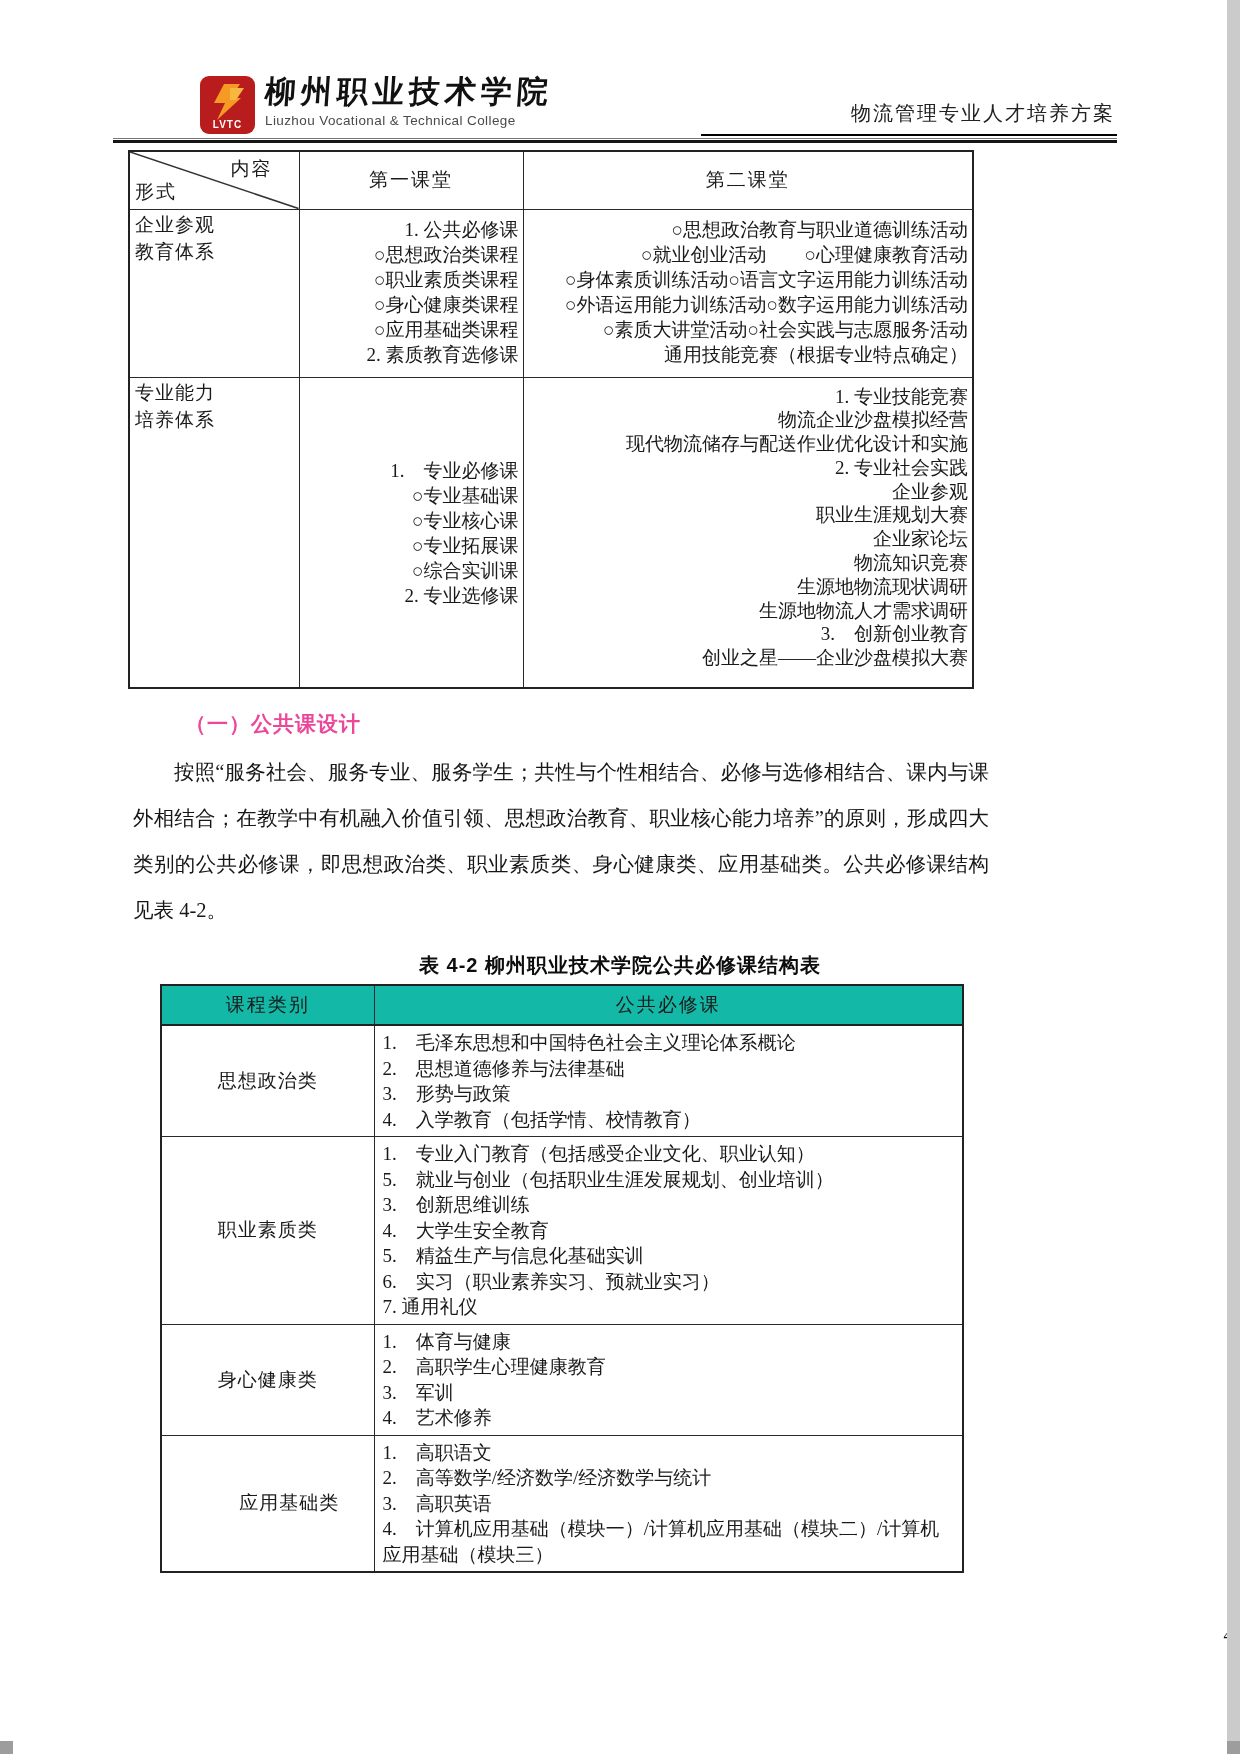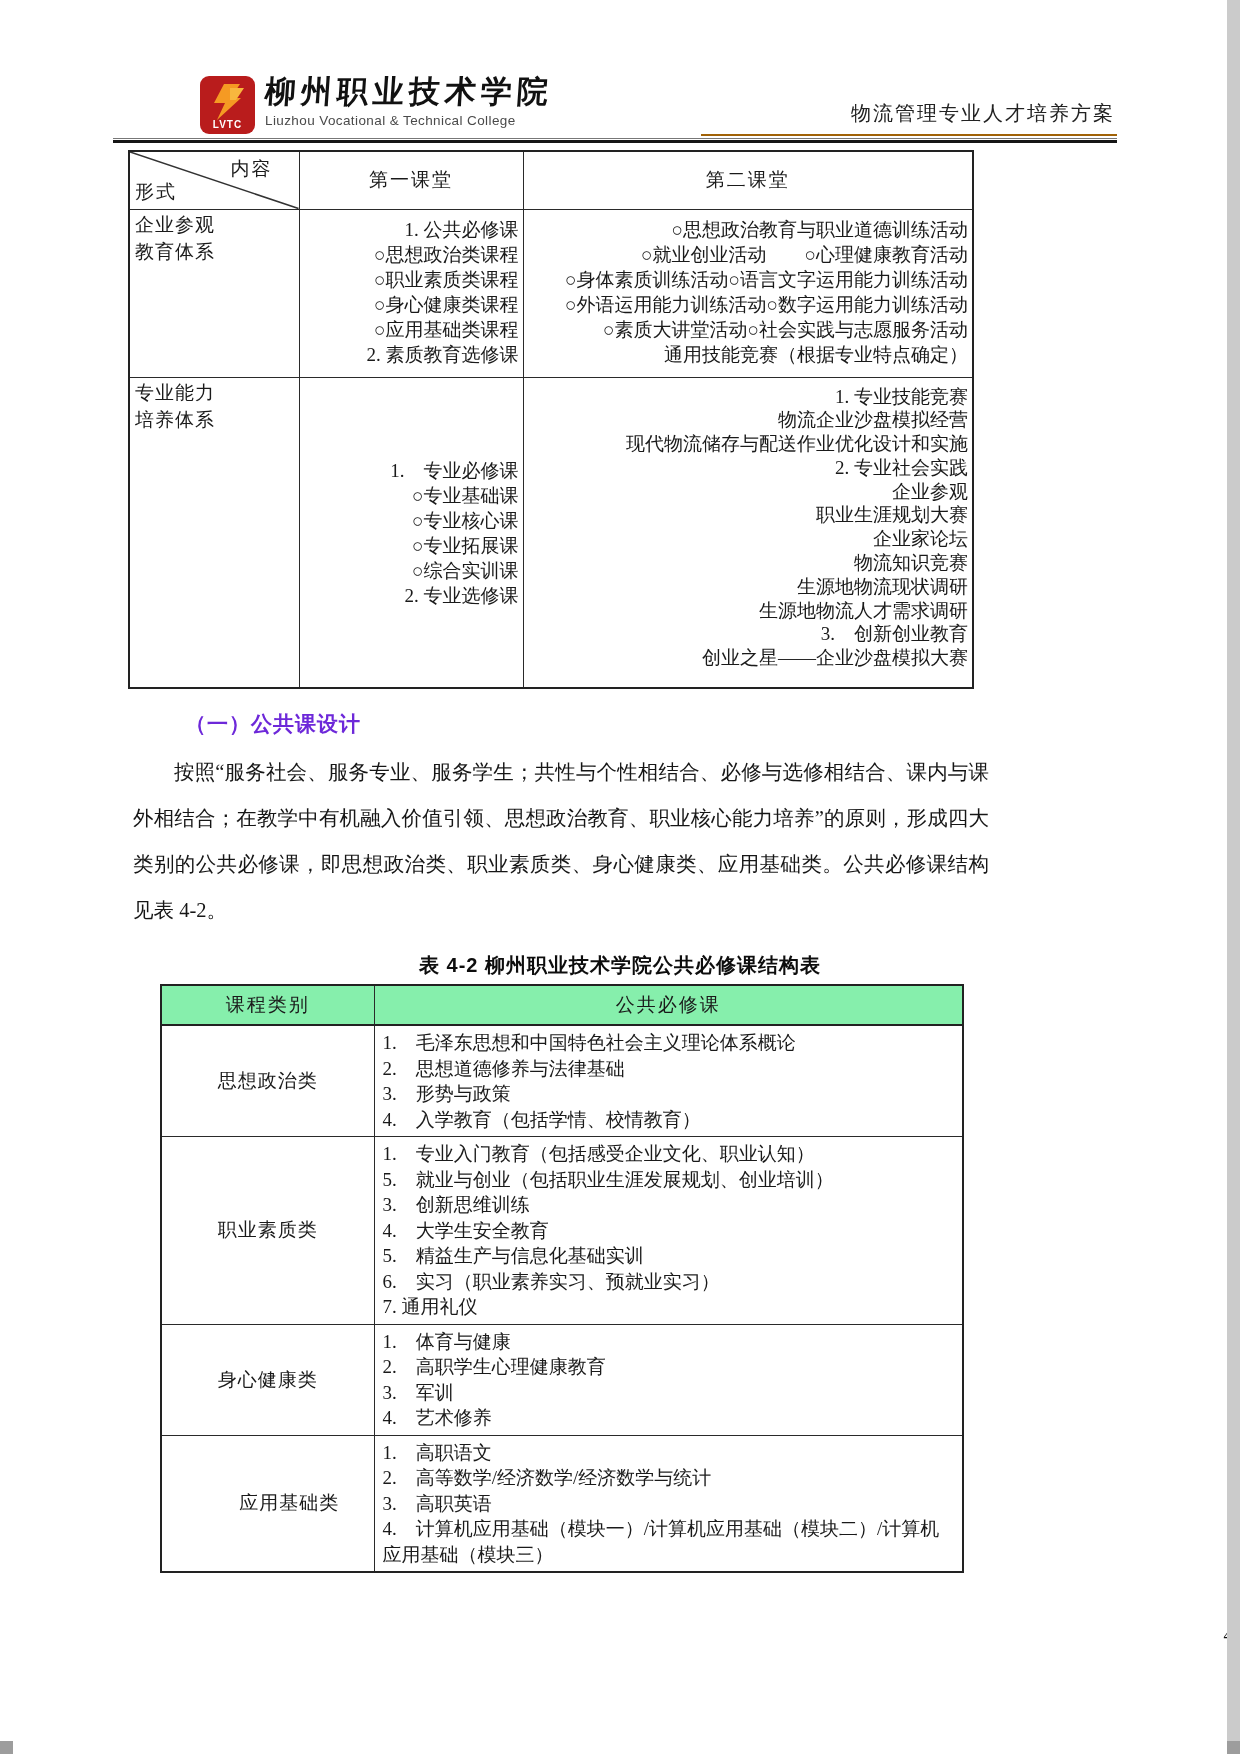--- a/index.html
+++ b/index.html
@@ -26,21 +26,21 @@
   .cn {
     font:bold 31px/34px "DejaVu Serif","Liberation Serif",serif;
     letter-spacing:5px; transform:skewX(-4deg); color:#111; white-space:nowrap;
   }
   .en {
     font:13.5px/18px "Liberation Sans","DejaVu Sans",sans-serif;
     color:#4a4a4a; letter-spacing:.4px; margin-top:4px;
   }
   .doc-title {
     position:absolute; right:0; bottom:8px; font-size:20px; color:#222;
-    padding:0 2px 7px 150px; border-bottom:2px solid #a16207; letter-spacing:2px;
+    padding:0 2px 7px 150px; border-bottom:2px solid #000000; letter-spacing:2px;
   }
   .hdr-rule {
     position:absolute; top:138px; left:113px; width:1004px; height:5px;
     border-top:1px solid #777; border-bottom:3px solid #151515;
   }
 
   
   .main { padding-top:150px; }
   .tbl-title {
     text-align:center; font:bold 20px/26px "Liberation Sans","DejaVu Sans",sans-serif;
@@ -61,34 +61,34 @@
   .cell-list { padding:7px 4px 6px 6px; }
   .cell-list .line { white-space:pre-wrap; line-height:25px;text-align:right; }
   .r1c1 { height:168px; }
   .r2 .cell-list.vmid { vertical-align:middle; }
   .r2c3 { height:311px; }
   .r2c3 .line { line-height:23.8px; }
 
   
   .sec-head {
     margin:21px 0 0 185px;
-    font:bold 21px/28px "Liberation Sans","DejaVu Sans",sans-serif; color:#6d28d9;
+    font:bold 21px/28px "Liberation Sans","DejaVu Sans",sans-serif; color:#ec4899;
     letter-spacing:1px;
   }
   .para {
     margin:11px 0 0 133px; width:856px; font-size:20.5px; line-height:46px;
     text-align:justify; text-indent:2em; color:#161616;
   }
   .t2-title { margin:19px 120px 6px 120px; }
 
   
   .t2 { margin-left:160px; width:802px; border:2px solid #222; }
   .t2 td { border:1.5px solid #2a2a2a; font-size:19px; }
   .t2 tr.head td {
-    background:#86efac; height:40px; text-align:center; vertical-align:middle;
+    background:#14b8a6; height:40px; text-align:center; vertical-align:middle;
     letter-spacing:2px; border-bottom:2px solid #222;
   }
   .t2 .cat { text-align:center; vertical-align:middle; letter-spacing:1px; }
   .t2 .courses { vertical-align:middle; padding:4px 8px 4px 8px; }
   .t2 .courses .line { white-space:pre-wrap; line-height:25.5px; }
   .t2 .rh1 { height:103px; } .t2 .rh2 { height:176px; }
   .t2 .rh3 { height:100px; } .t2 .rh4 { height:124px;padding-left:44px; }
 
   
   .page-num {

